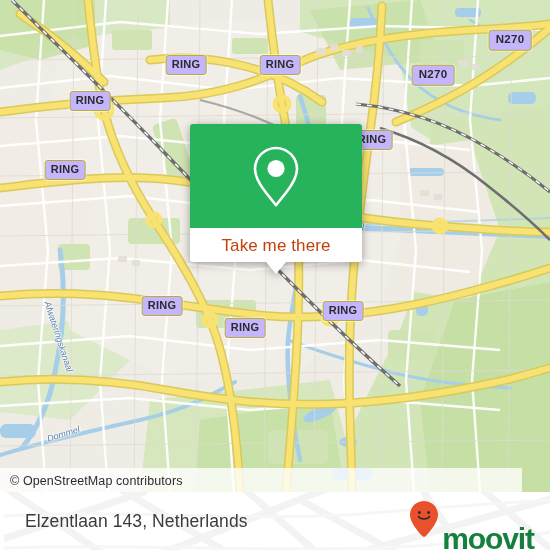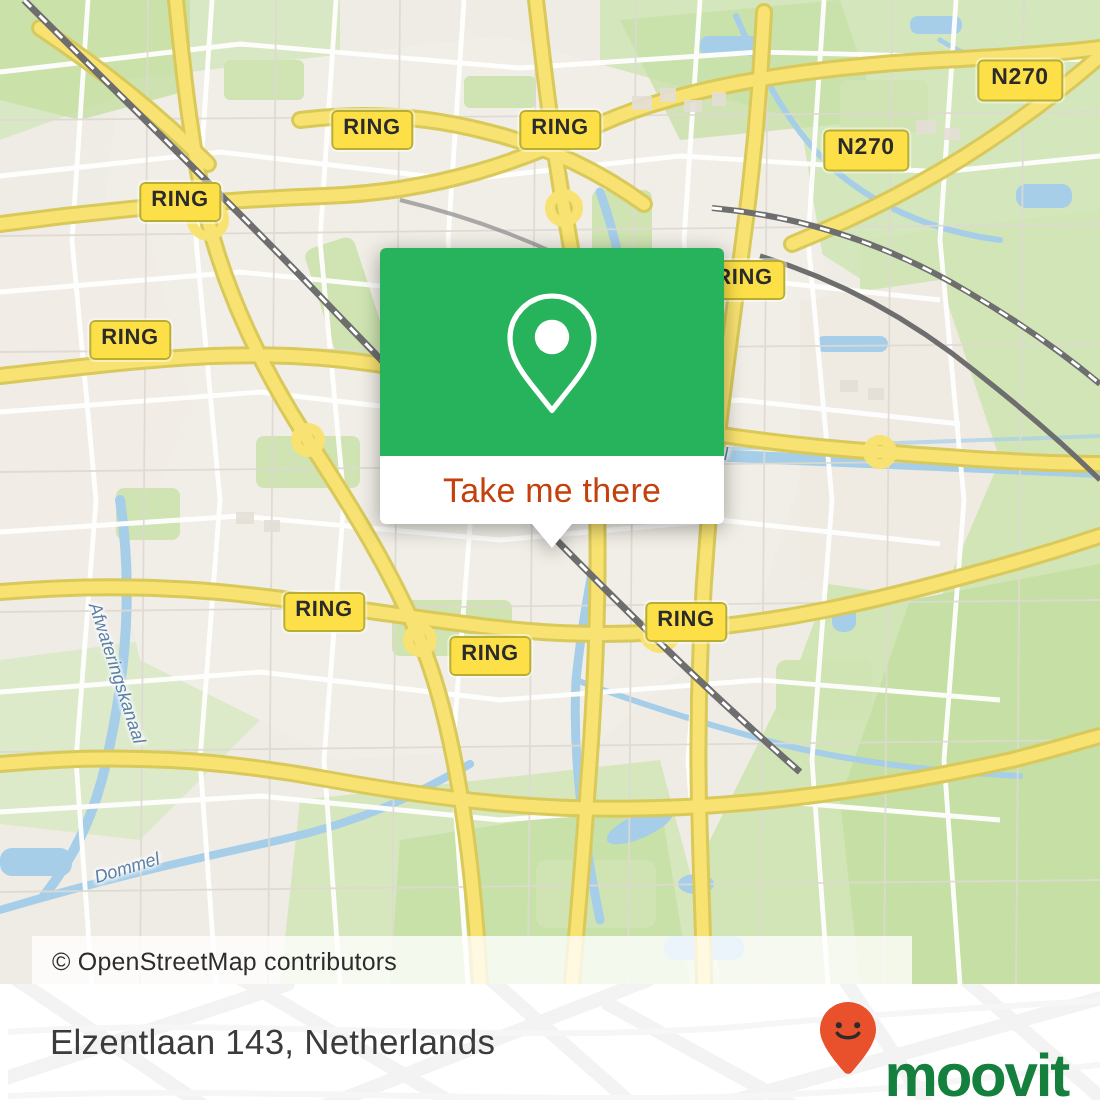--- a/index.html
+++ b/index.html
@@ -10,21 +10,21 @@
   }
   #app{position:relative;width:550px;height:550px;overflow:hidden;background:#fff;}
 
   
   .map-area{position:absolute;left:0;top:0;width:550px;height:492px;overflow:hidden;background:#EFECE5;}
   .map-svg{position:absolute;left:0;top:0;width:550px;height:492px;display:block;}
 
   
   .shield{
     position:absolute;
-    background:#fde047;
+    background:#c4b5fd;
     border:1.6px solid #B8AE33;
     border-radius:3px;
     color:#2b2b2b;
     font-size:11px;
     font-weight:bold;
     letter-spacing:.3px;
     line-height:1;
     padding:3px 5px 4px 5px;
     white-space:nowrap;
     transform:translate(-50%,-50%);
@@ -38,23 +38,23 @@
     color:#5b7fa6;
     font-size:9px;
     font-style:italic;
     white-space:nowrap;
     text-shadow:0 0 2px #fff,0 0 2px #fff,0 0 3px #fff,1px 0 2px #fff,-1px 0 2px #fff;
     transform-origin:0 0;
   }
 
   
   .attrib{
-    position:absolute;left:0;top:468px;width:440px;height:25px;
+    position:absolute;left:0;top:468px;width:522px;height:25px;
     background:rgba(255,255,255,.78);
-    display:flex;align-items:center;margin-left:16px;
+    display:flex;align-items:center;
   }
   .attrib span{
     font-size:12.5px;color:#2c2c2c;padding-left:10px;letter-spacing:.1px;
   }
 
   
   .callout{
     position:absolute;left:190px;top:124px;width:172px;
     filter:drop-shadow(0 2px 5px rgba(0,0,0,.35));
   }

